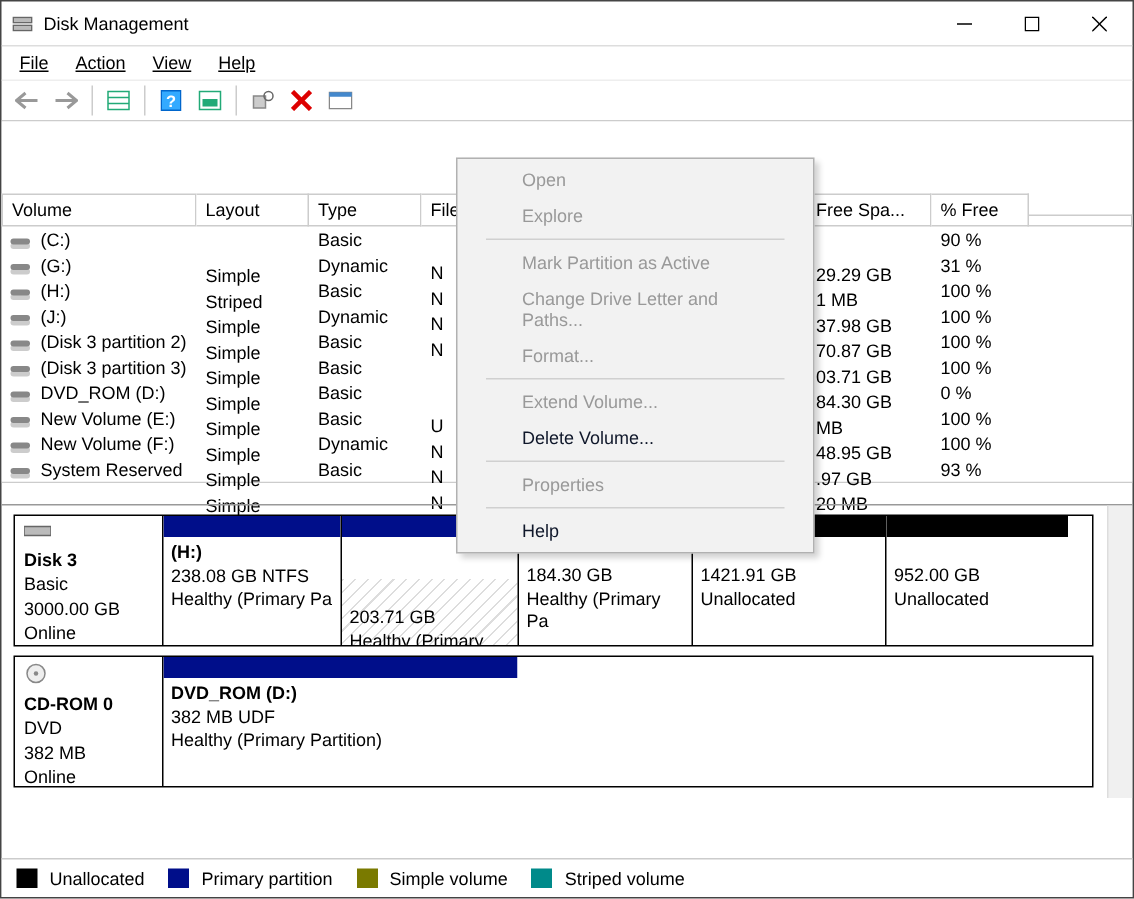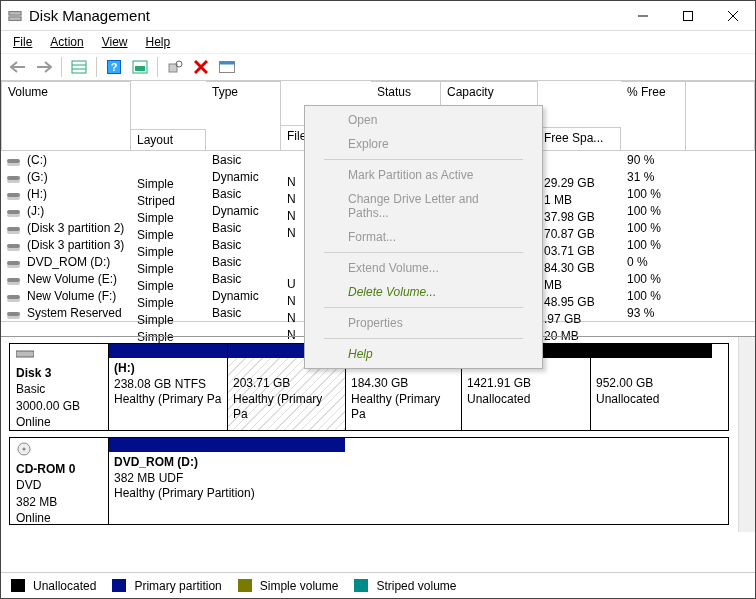--- a/index.html
+++ b/index.html
@@ -17,33 +17,33 @@
   }
   
   .titlebar {
     display: flex;
     align-items: center;
     height: 30px;
     padding: 0 0 0 6px;
     border-bottom: 1px solid #ddd;
   }
   .titlebar .icon { width: 16px; height: 16px; margin-right: 6px; display:inline-flex; align-items:center; justify-content:center;}
-  .titlebar .title { flex: 1; font-size: 15px; }
+  .titlebar .title { flex: 1; font-size: 12px; }
   .winbtn { width: 45px; height: 29px; display:flex; align-items:center; justify-content:center; }
   .winbtn svg { stroke:#000; stroke-width:1; fill:none; }
   
   .menubar { display:flex; height:22px; align-items:center; padding: 0 4px; text-decoration: underline; }
   .menubar .menu { padding: 2px 10px 2px 8px; }
   
   .toolbar { display:flex; align-items:center; height:28px; padding:2px 4px; gap:0; border-top:1px solid #eee; border-bottom:1px solid #ccc;}
   .toolbar .tbtn { width:24px; height:22px; display:flex; align-items:center; justify-content:center; margin:0 1px;}
   .toolbar .sep { width:1px; height:20px; background:#ccc; margin:0 4px; }
   
   .voltable { border-bottom:1px solid #ccc; }
-  .volhead { display:flex; background:#fff; border-right:0; }
+  .volhead { display:flex; background:#fff; border-right:0;align-items:flex-end; }
   .volhead .col { border:1px solid #ccc; border-left:none; padding:3px 6px; background:#fff; font-size:12px; white-space:nowrap; overflow:hidden;}
   .volhead .col:first-child { border-left:1px solid #ccc;}
   .volbody { background:#fff; }
   .volrow { display:flex; height:17px; align-items:center; }
   .volrow .cell { padding:0 6px; white-space:nowrap; overflow:hidden; font-size:12px;}
   .volicon { width:16px; height:12px; display:inline-block; vertical-align:middle; margin-right:4px;}
   .volicon.disk::before{
     content:""; display:inline-block; width:13px; height:4px; background:#888; border-radius:2px; position:relative; top:-2px;
     box-shadow: 0 3px 0 0 #ccc;
   }
@@ -54,21 +54,21 @@
     position:absolute;
     left:303px; top:104px;
     width:239px;
     background:#f2f2f2;
     border:1px solid #b1b1b1;
     box-shadow: 3px 3px 4px rgba(0,0,0,.18);
     padding:2px 17px;
     z-index:10;
   }
   .ctxmenu .item { padding:5px 14px 5px 26px; color:#999; font-size:12px; }
-  .ctxmenu .item.enabled { color:#4d7c0f;font-style:italic; }
+  .ctxmenu .item.enabled { color:#0f172a; }
   .ctxmenu .csep { height:1px; background:#d0d0d0; margin:3px 2px; }
   
   .graphpane {
     position:relative;
     border-top:1px solid #999;
     margin-top:14px;
     height:196px;
     overflow:hidden;
   }
   .graphpane .scrollbar {
@@ -340,21 +340,21 @@
     </div>
     <div class="partitions" id="disk3parts">
         <div class="part" style="width: 118px;">
           <div class="phead primary"></div>
           <div class="pbody">
             <div class="pname">(H:)</div>
             <div>238.08 GB NTFS</div>
             <div>Healthy (Primary Pa</div>
           </div>
         </div>
-        <div class="part" style="width: 118px;">
+        <div class="part" style="width: 118px; gap: 28px;">
           <div class="phead primary"></div>
           <div class="pbody hatched">
             <div style="height:15px"></div>
             <div>203.71 GB</div>
             <div>Healthy (Primary Pa</div>
           </div>
         </div>
         <div class="part" style="width: 116px;">
           <div class="phead primary"></div>
           <div class="pbody">

